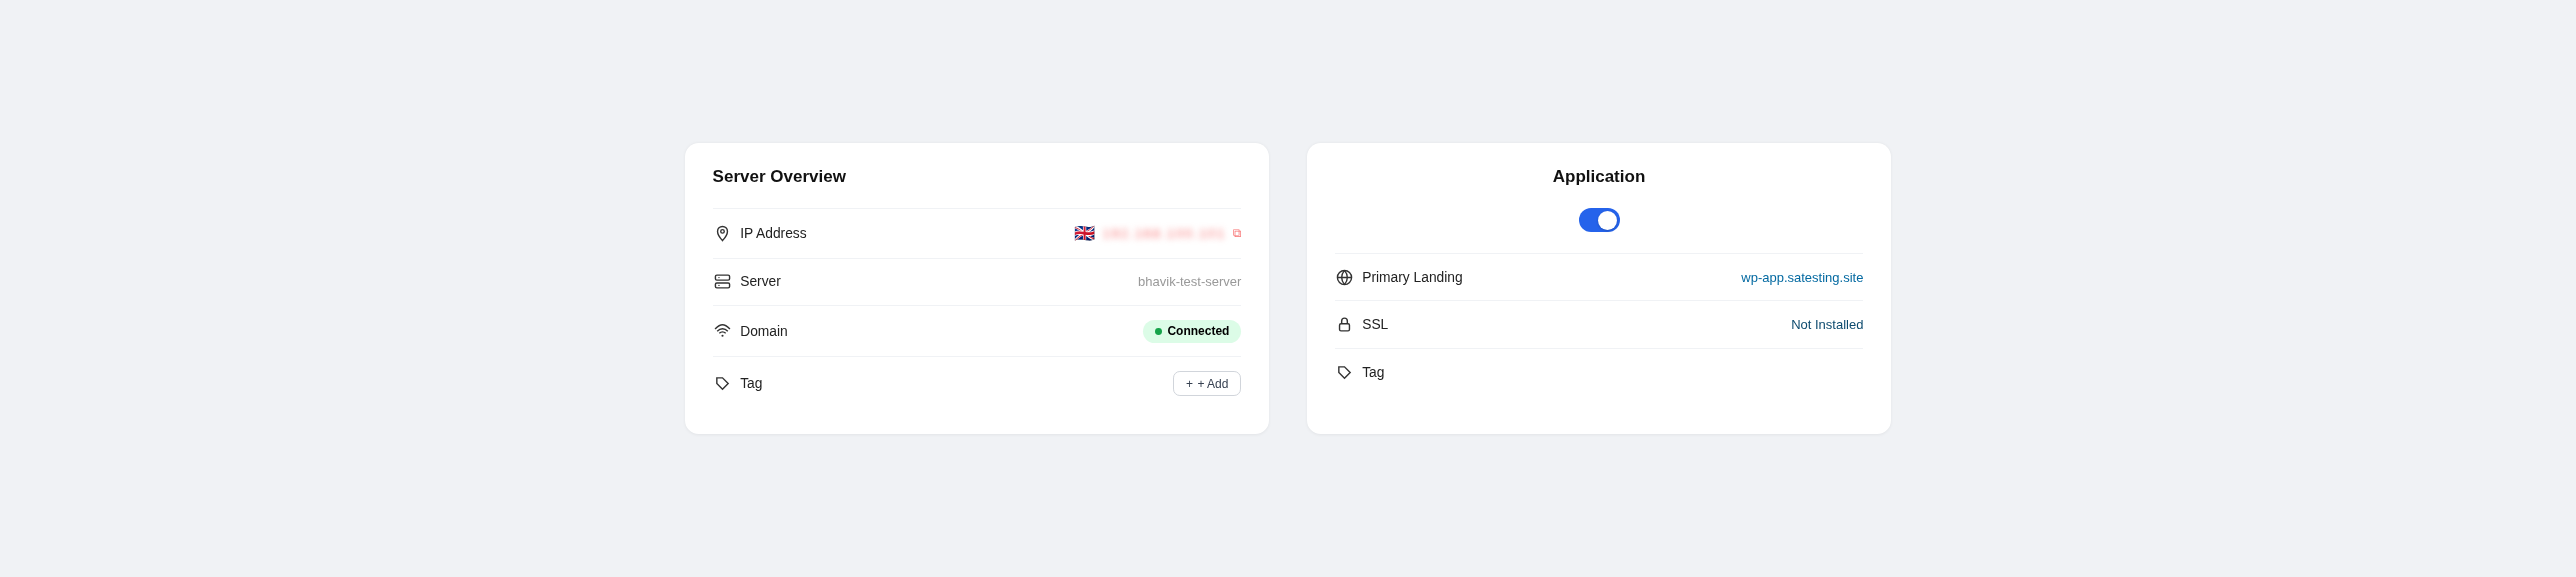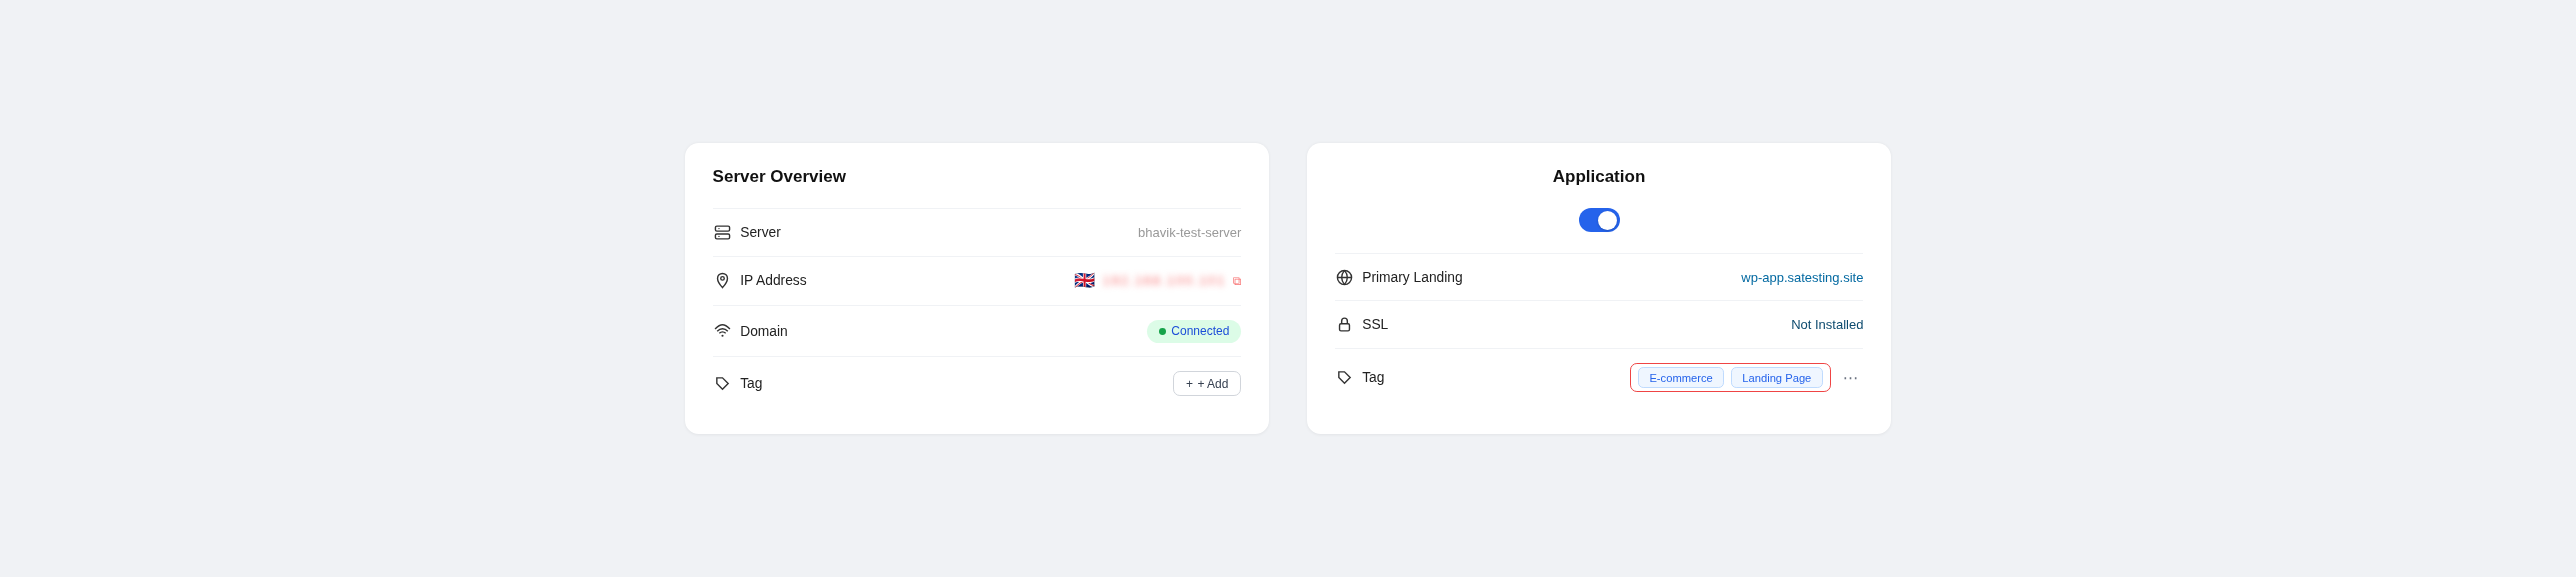--- a/index.html
+++ b/index.html
@@ -71,25 +71,25 @@
       align-items: center;
       justify-content: center;
       color: #333;
       flex-shrink: 0;
     }
     .status-badge {
       display: inline-flex;
       align-items: center;
       gap: 5.2px;
       background: #dcfce7;
-      color: #1d4ed8;
+      color: #000000;
       border-radius: 17px;
       padding: 4.3px 12px;
       font-size: 12px;
-      font-weight: 400;
+      font-weight: 700;
     }
     .status-dot {
       width: 6.9px;
       height: 6.9px;
       border-radius: 50%;
       background: #16a34a;
     }
     .add-btn {
       display: inline-flex;
       align-items: center;
@@ -176,52 +176,52 @@
 
 <div class="container">
 
   <div class="card">
     <div class="card-title">Server Overview</div>
 
     <div class="row">
       <div class="row-label">
         <span class="icon">
           <svg width="17" height="17" viewBox="0 0 24 24" fill="none" stroke="currentColor" stroke-width="2">
+            <path d="M12 2C8.13 2 5 5.13 5 9c0 5.25 7 13 7 13s7-7.75 7-13c0-3.87-3.13-7-7-7z"></path>
+            <circle cx="12" cy="9" r="2.5"></circle>
+          </svg>
+        </span>
+        <span>IP Address</span>
+      </div>
+      <div class="ip-wrapper">
+        <span class="flag">🇬🇧</span>
+        <span class="ip-blurred">192.168.100.101</span>
+        <span style="color:#f87171; cursor:pointer; font-size:12px;">⧉</span>
+      </div>
+    </div>
+
+    <div class="row">
+      <div class="row-label">
+        <span class="icon">
+          <svg width="17" height="17" viewBox="0 0 24 24" fill="none" stroke="currentColor" stroke-width="2">
             <rect x="2" y="3" width="20" height="7" rx="2"></rect>
             <rect x="2" y="14" width="20" height="7" rx="2"></rect>
             <circle cx="7" cy="6.5" r="1" fill="currentColor" stroke="none"></circle>
             <circle cx="7" cy="17.5" r="1" fill="currentColor" stroke="none"></circle>
           </svg>
         </span>
         <span>Server</span>
       </div>
       <span class="row-value">bhavik-test-server</span>
     </div>
 
     <div class="row">
       <div class="row-label">
         <span class="icon">
           <svg width="17" height="17" viewBox="0 0 24 24" fill="none" stroke="currentColor" stroke-width="2">
-            <path d="M12 2C8.13 2 5 5.13 5 9c0 5.25 7 13 7 13s7-7.75 7-13c0-3.87-3.13-7-7-7z"></path>
-            <circle cx="12" cy="9" r="2.5"></circle>
-          </svg>
-        </span>
-        <span>IP Address</span>
-      </div>
-      <div class="ip-wrapper">
-        <span class="flag">🇬🇧</span>
-        <span class="ip-blurred">192.168.100.101</span>
-        <span style="color:#f87171; cursor:pointer; font-size:12px;">⧉</span>
-      </div>
-    </div>
-
-    <div class="row">
-      <div class="row-label">
-        <span class="icon">
-          <svg width="17" height="17" viewBox="0 0 24 24" fill="none" stroke="currentColor" stroke-width="2">
             <path d="M1.5 8.5C5.5 4.5 10.5 2.5 12 2.5s6.5 2 10.5 6"></path>
             <path d="M4.5 11.5C7 9 9.5 8 12 8s5 1 7.5 3.5"></path>
             <path d="M7.5 14.5C9 13 10.5 12.5 12 12.5s3 .5 4.5 2"></path>
             <circle cx="12" cy="18" r="1.5" fill="currentColor" stroke="none"></circle>
           </svg>
         </span>
         <span>Domain</span>
       </div>
       <span class="status-badge">
         <span class="status-dot"></span>
@@ -280,24 +280,17 @@
 
     <div class="row">
       <div class="row-label">
         <span class="icon">
           <svg width="17" height="17" viewBox="0 0 24 24" fill="none" stroke="currentColor" stroke-width="2">
             <path d="M20 12l-8-8H4v8l8 8 8-8z"></path>
           </svg>
         </span>
         <span>Tag</span>
       </div>
-      <div class="tags-wrapper">
-        <div class="tags-area">
-          <span class="tag-chip">E-commerce</span>
-          <span class="tag-chip">Landing Page</span>
-        </div>
-        <div class="more-btn">⋯</div>
-      </div>
     </div>
   </div>
 
 </div>
 
 
 </body></html>

